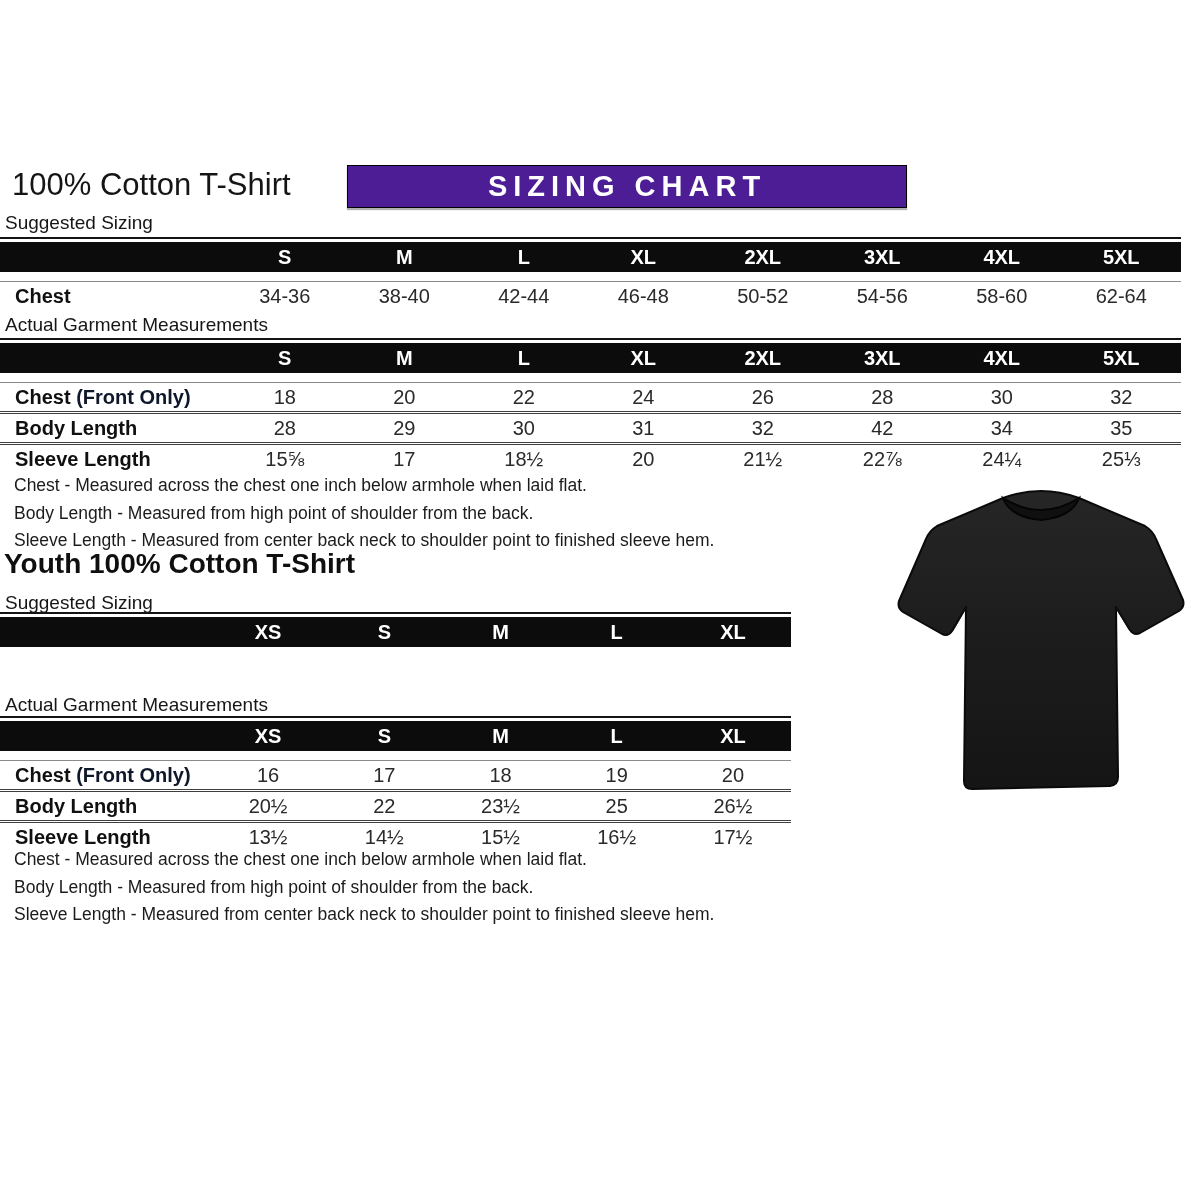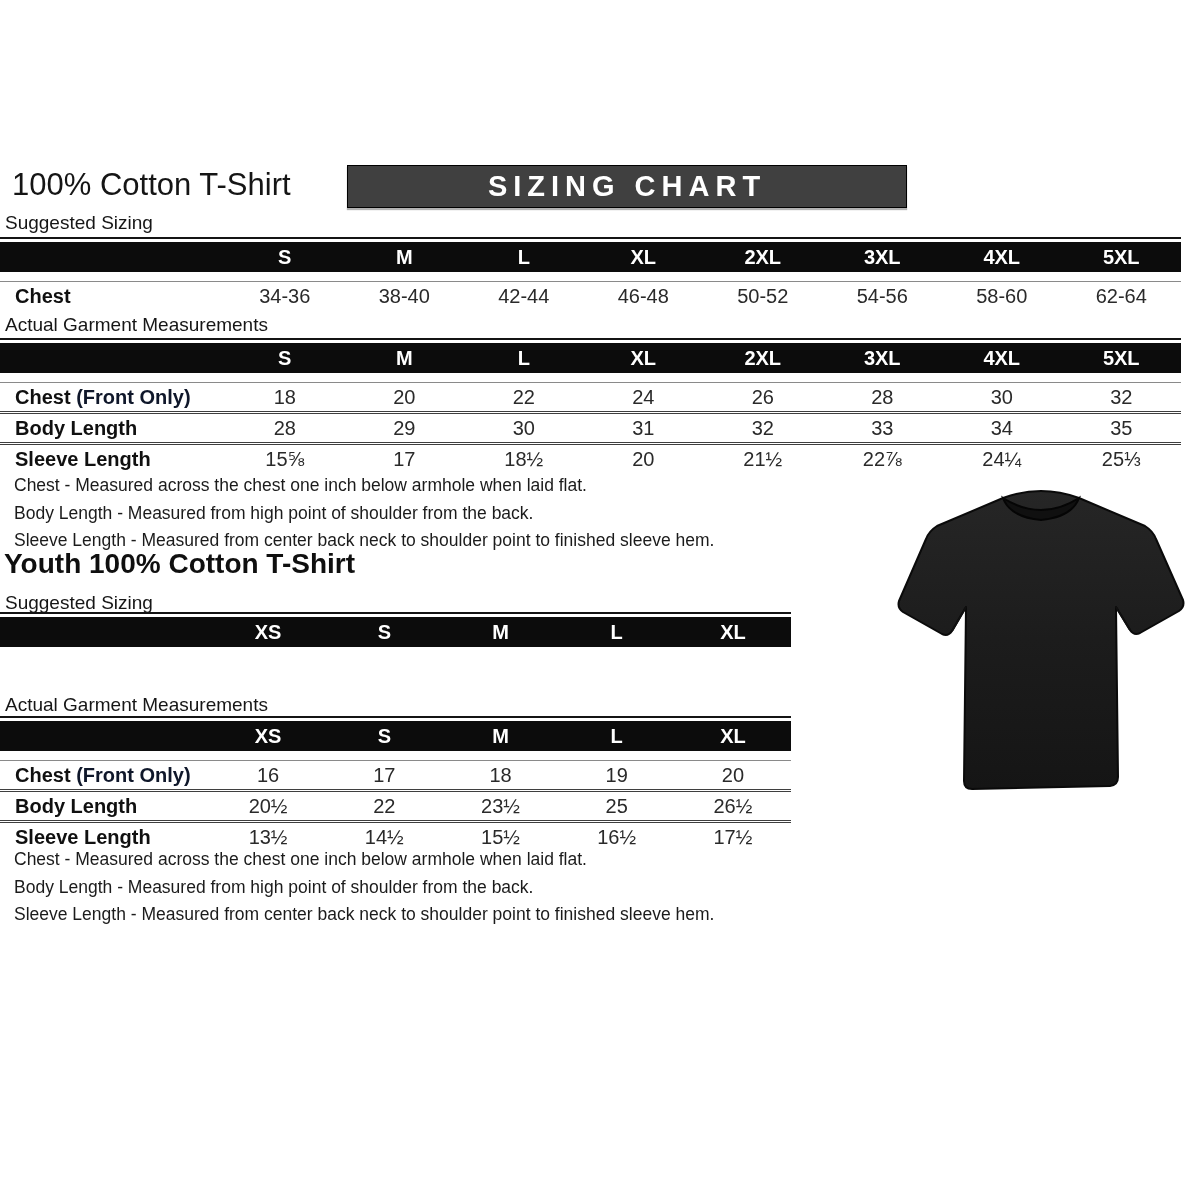--- a/index.html
+++ b/index.html
@@ -2,21 +2,21 @@
 <html><head>
 <meta charset="utf-8">
 <style>
   html,body{margin:0;padding:0;}
   body{width:1200px;height:1200px;background:#ffffff;
        font-family:"Liberation Sans","DejaVu Sans",sans-serif;color:#1e1e1e;}
   #canvas{position:relative;width:1200px;height:1200px;overflow:hidden;background:#fff;}
   .abs{position:absolute;}
 
   .page-title{font-size:31px;color:#151515;white-space:nowrap;}
-  .banner{background:#404040;color:#ffffff;font-weight:bold;font-size:29px;
+  .banner{background:#4c1d95;color:#ffffff;font-weight:bold;font-size:29px;
           letter-spacing:6px;display:flex;align-items:center;justify-content:center;
           border:1px solid #000;box-shadow:0 2px 1px rgba(0,0,0,0.3);}
   .section-label{font-size:19px;color:#161616;}
   .youth-title{font-size:28px;font-weight:bold;color:#0f0f0f;white-space:nowrap;}
 
   .tbl{border-top:2px solid #141414;padding-top:3px;background:#fff;}
   .thead{display:flex;align-items:center;height:30px;background:#0c0c0c;}
   .thead .td{color:#ffffff;font-weight:bold;font-size:20px;}
   .rows{margin-top:9px;border-top:1px solid #8a8a8a;}
   .tr{display:flex;align-items:center;height:28px;}
@@ -93,21 +93,21 @@
         <div class="td">30</div>
         <div class="td">32</div>
       </div>
       <div class="tr">
         <div class="td lbl"><span>Body Length</span><span class="sfx"></span></div>
         <div class="td">28</div>
         <div class="td">29</div>
         <div class="td">30</div>
         <div class="td">31</div>
         <div class="td">32</div>
-        <div class="td">33</div>
+        <div class="td">42</div>
         <div class="td">34</div>
         <div class="td">35</div>
       </div>
       <div class="tr">
         <div class="td lbl"><span>Sleeve Length</span><span class="sfx"></span></div>
         <div class="td">15⅝</div>
         <div class="td">17</div>
         <div class="td">18½</div>
         <div class="td">20</div>
         <div class="td">21½</div>

